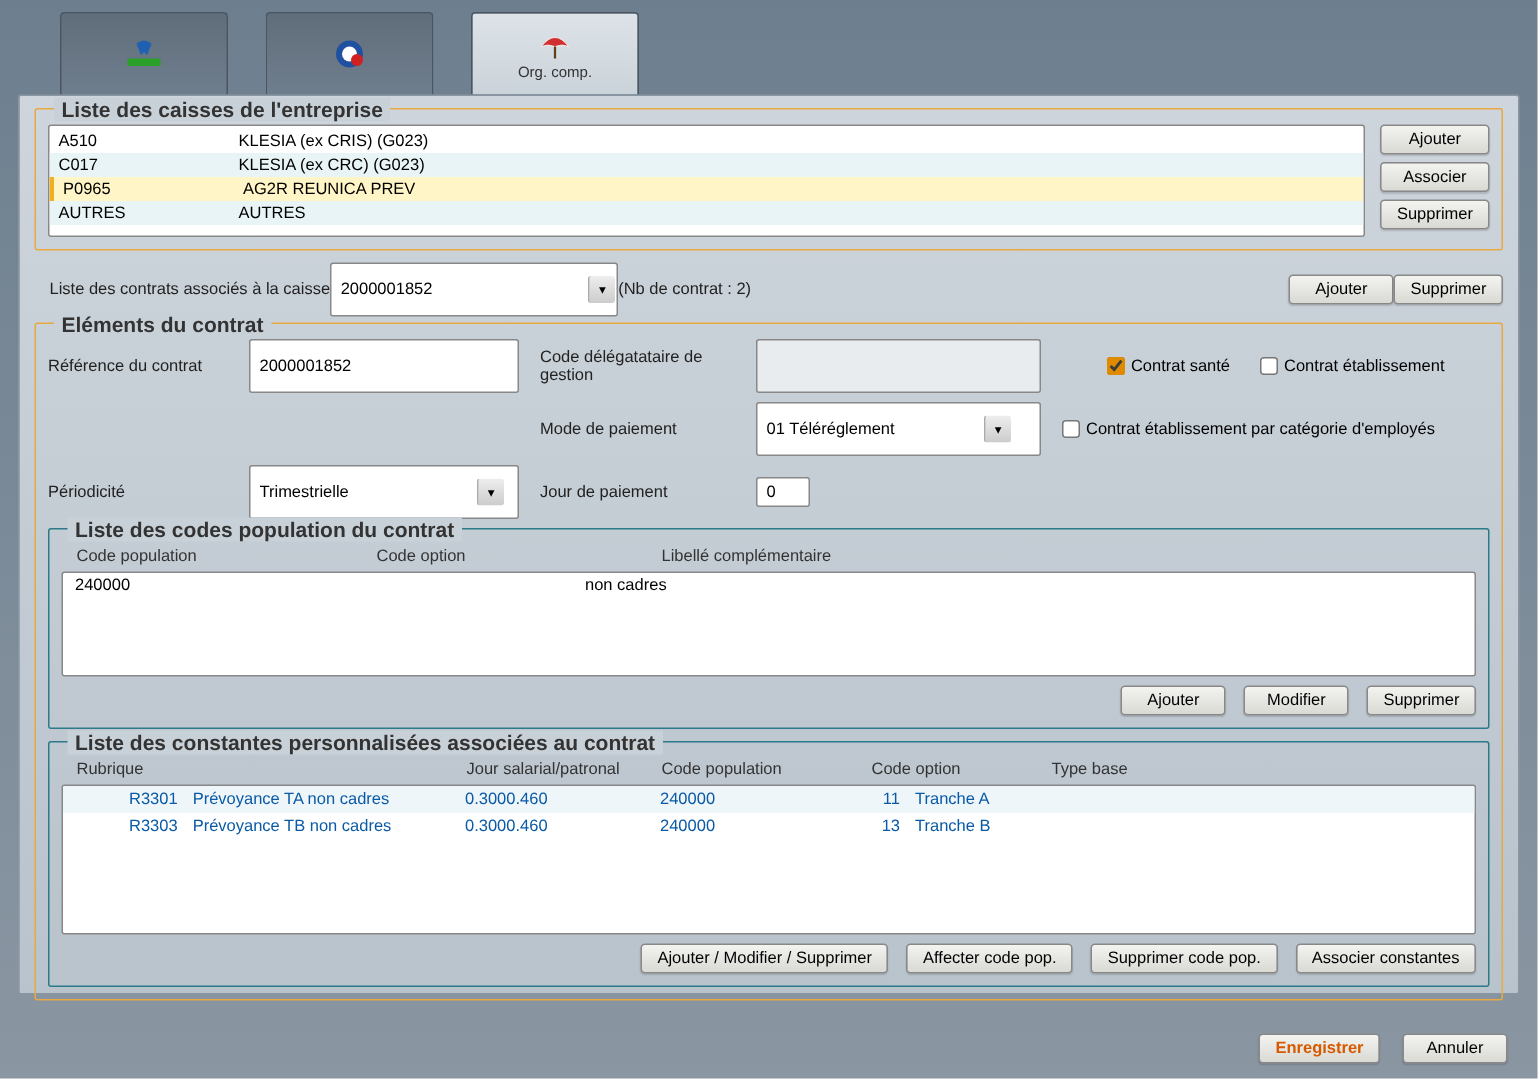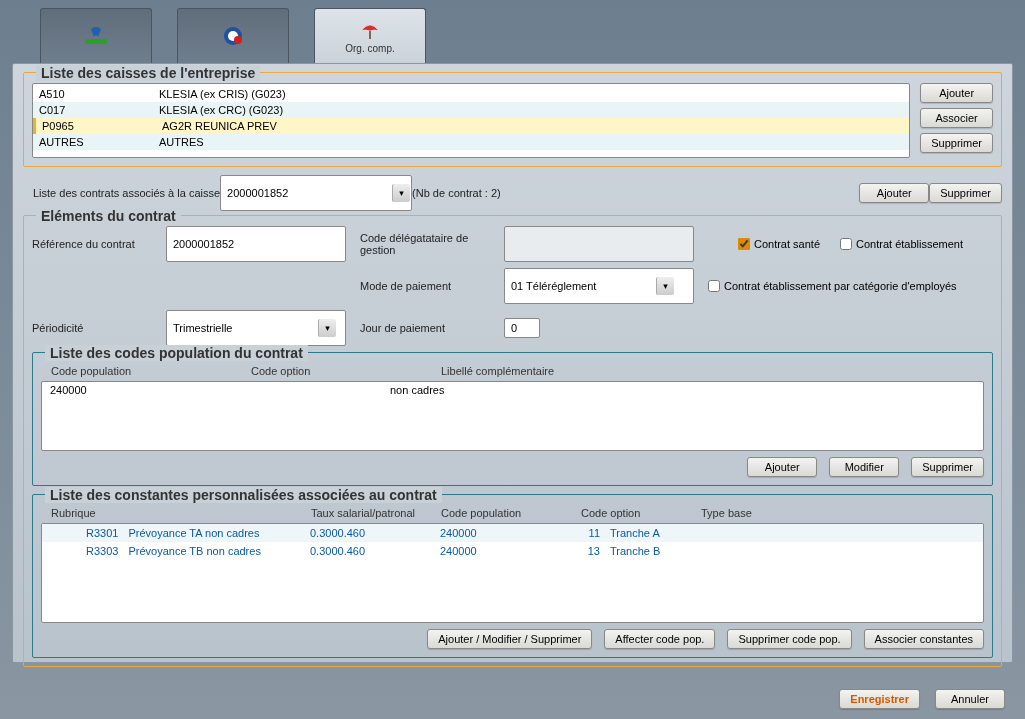--- a/index.html
+++ b/index.html
@@ -204,21 +204,21 @@
         <button class="btn">Ajouter</button>
         <button class="btn">Modifier</button>
         <button class="btn">Supprimer</button>
       </div>
     </div>
 
     <div class="fieldset teal" style="margin-bottom:0">
       <div class="legend">Liste des constantes personnalisées associées au contrat</div>
       <div class="const-head">
         <span class="ch-rub">Rubrique</span>
-        <span class="ch-tx">Taux salarial/patronal</span>
+        <span class="ch-tx">Jour salarial/patronal</span>
         <span class="ch-cp">Code population</span>
         <span class="ch-co">Code option</span>
         <span>Type base</span>
       </div>
       <div class="const-list">
         <div class="const-row">
           <span class="cr-rub">
               <span>R3301</span>
               <span>Prévoyance TA non cadres</span>
             </span>

